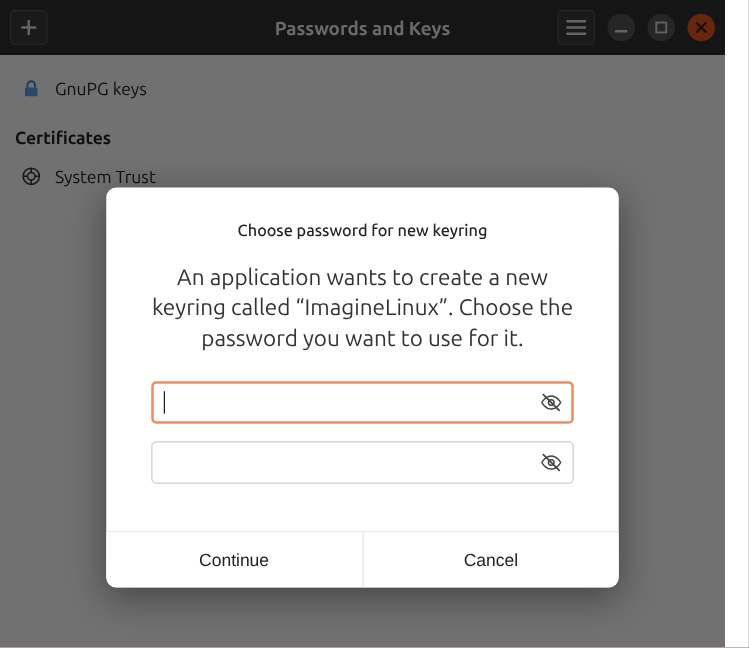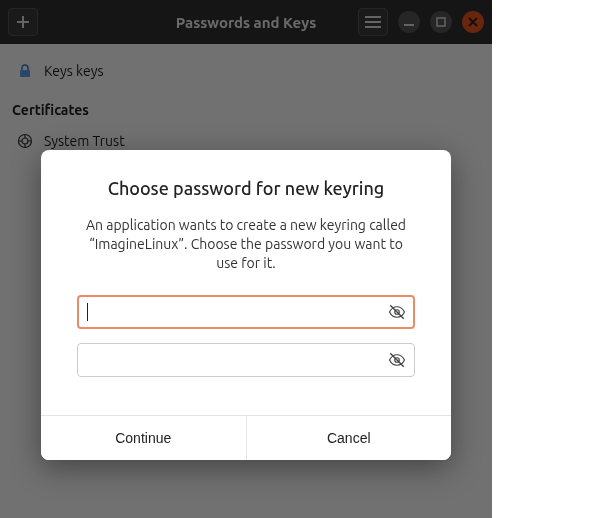--- a/index.html
+++ b/index.html
@@ -1,20 +1,20 @@
 <!DOCTYPE html>
 <html><head>
 <meta charset="utf-8">
 <style>
   * { box-sizing: border-box; margin: 0; padding: 0; }
   html, body { width: 599px; height: 518px; font-family: Ubuntu, Cantarell, "Segoe UI", sans-serif; font-size: 14px; overflow: hidden; }
   body { position: relative; }
 
   .window {
-    width: 492px; height: 518px;
+    width: 580px; height: 518px;
     background: #ec4899;
     position: relative;
   }
   .titlebar {
     height: 44px;
     background: #2f2f2f;
     display: flex;
     align-items: center;
     padding: 0 8px;
     color: #e0e0e0;
@@ -95,27 +95,27 @@
     box-shadow: 0 8px 30px rgba(0,0,0,0.4);
     overflow: hidden;
     display: flex;
     flex-direction: column;
   }
   .d-body {
     padding: 28px 36px 24px 36px;
     text-align: center;
   }
   .d-title {
+    font-size: 13px;
+    font-weight: 500;
+    color: #222;
+    margin-bottom: 18px;
+  }
+  .d-desc {
     font-size: 18px;
-    font-weight: 500;
-    color: #222;
-    margin-bottom: 18px;
-  }
-  .d-desc {
-    font-size: 14px;
     color: #333;
     line-height: 1.35;
     margin-bottom: 22px;
   }
   .pw-row {
     position: relative;
     margin-bottom: 14px;
   }
   .pw-input {
     width: 100%;
@@ -206,21 +206,21 @@
 
   <div class="content">
 
     <div class="list-item">
       <span class="li-icon">
         <svg width="16" height="16" viewBox="0 0 16 16">
             <rect x="3" y="7" width="10" height="7" rx="1" fill="#5a9de8"></rect>
             <path d="M5 7 V5 a3 3 0 0 1 6 0 V7" fill="none" stroke="#3a7bc8" stroke-width="1.5"></path>
           </svg>
       </span>
-      <span>Keys keys</span>
+      <span>GnuPG keys</span>
     </div>
 
 
     <div class="section-header" style="margin-top:8px">Certificates</div>
 
     <div class="list-item">
       <span class="li-icon">
         <svg width="16" height="16" viewBox="0 0 16 16">
             <circle cx="8" cy="8" r="6.5" fill="none" stroke="#333" stroke-width="1.2"></circle>
             <circle cx="8" cy="8" r="3" fill="none" stroke="#333" stroke-width="1.2"></circle>

